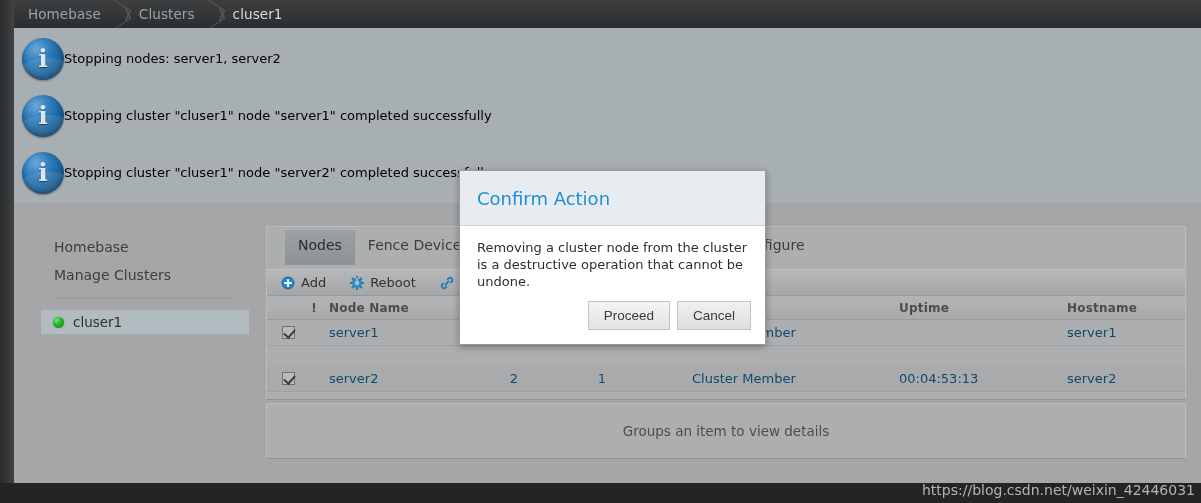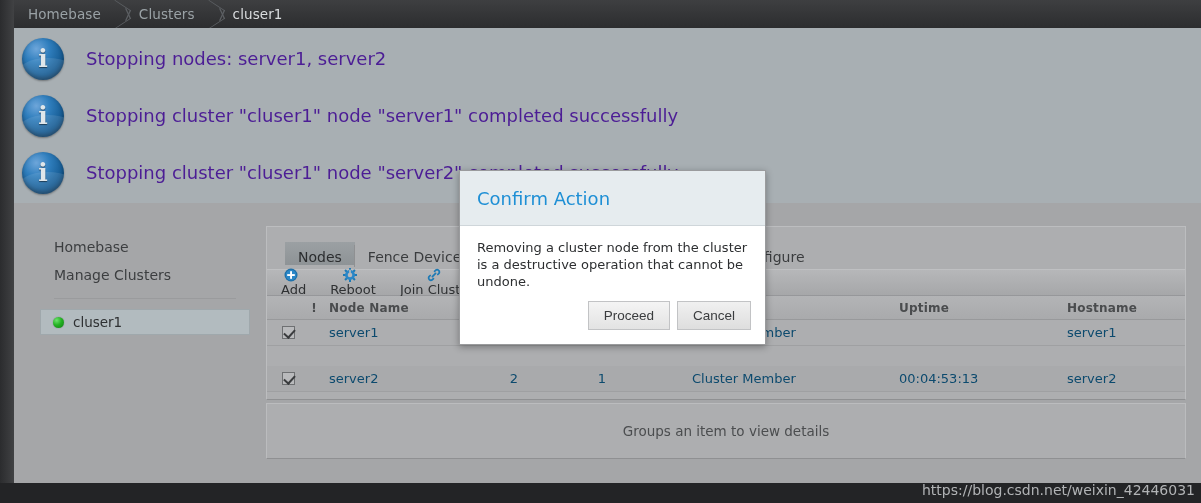--- a/index.html
+++ b/index.html
@@ -111,23 +111,22 @@
     transform: translateY(-52%);
     text-align: center;
     font-family: "DejaVu Serif", "Liberation Serif", serif;
     font-weight: bold;
     font-size: 25px;
     color: #dfe6ea;
     text-shadow: 0 1px 1px rgba(0,0,0,.5);
     line-height: 1;
   }
   .alert-text {
-    margin-left: 22px;
-    font-size: 18px;
-    color: #4c1d95;
+    font-size: 13px;
+    color: #000000;
     white-space: nowrap;
   }
 
   
   .body-area {
     position: absolute;
     left: 14px; top: 203px;
     width: 1187px; height: 280px;
     background: #a5a6a8;
   }
@@ -187,21 +186,21 @@
     left: 0; top: 0;
     height: 42px; width: 100%;
     display: flex;
     align-items: flex-end;
     padding-left: 18px;
   }
   .tab {
     position: relative;
     font-size: 14px;
     color: #3a3c3e;
-    padding: 7px 13px 0 13px;
+    padding: 7px 13px 12px 13px;
     margin-bottom: 4px;
     white-space: nowrap;
   }
   .tab.active {
     background: linear-gradient(to bottom, #9ba0a3 0%, #8e9396 100%);
     color: #2b2d2f;
   }
   .tab + .tab::before {
     content: "";
     position: absolute;
@@ -221,21 +220,20 @@
     align-items: center;
     padding-left: 14px;
   }
   .tb-item {
     display: flex;
     align-items: center;
     margin-right: 24px;
     font-size: 13px;
     color: #2f3133;
     white-space: nowrap;
-    flex-direction: column;
   }
   .tb-item .ic { margin-right: 6px; flex: none; display: flex; }
 
   .thead {
     position: absolute;
     left: 0; top: 69px;
     width: 100%; height: 24px;
     background: linear-gradient(to bottom, #b3b4b6 0%, #a9aaac 100%);
     border-bottom: 1px solid #98999b;
   }

